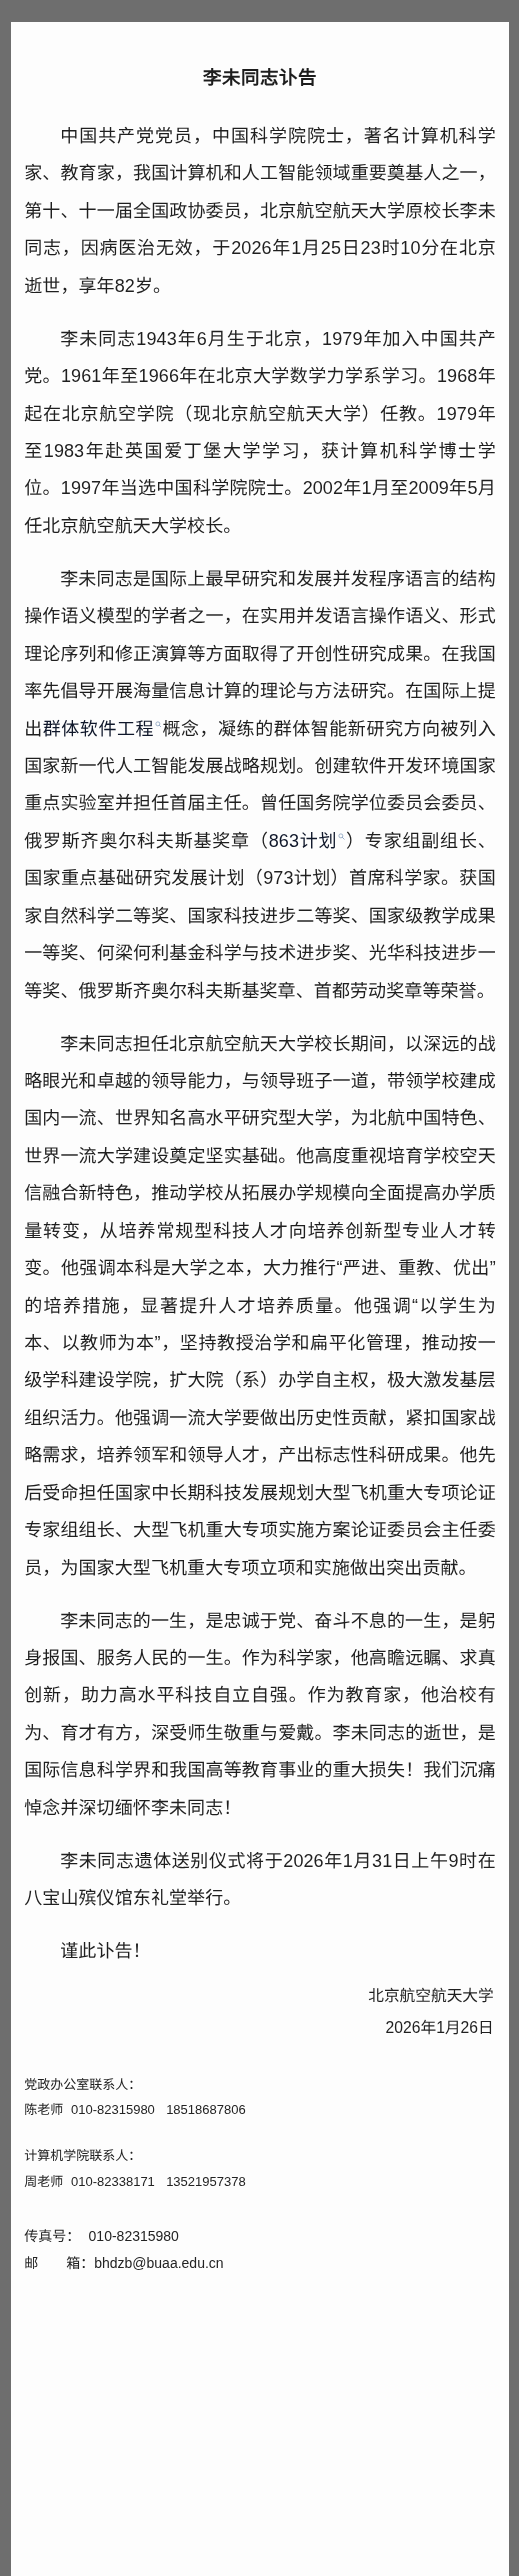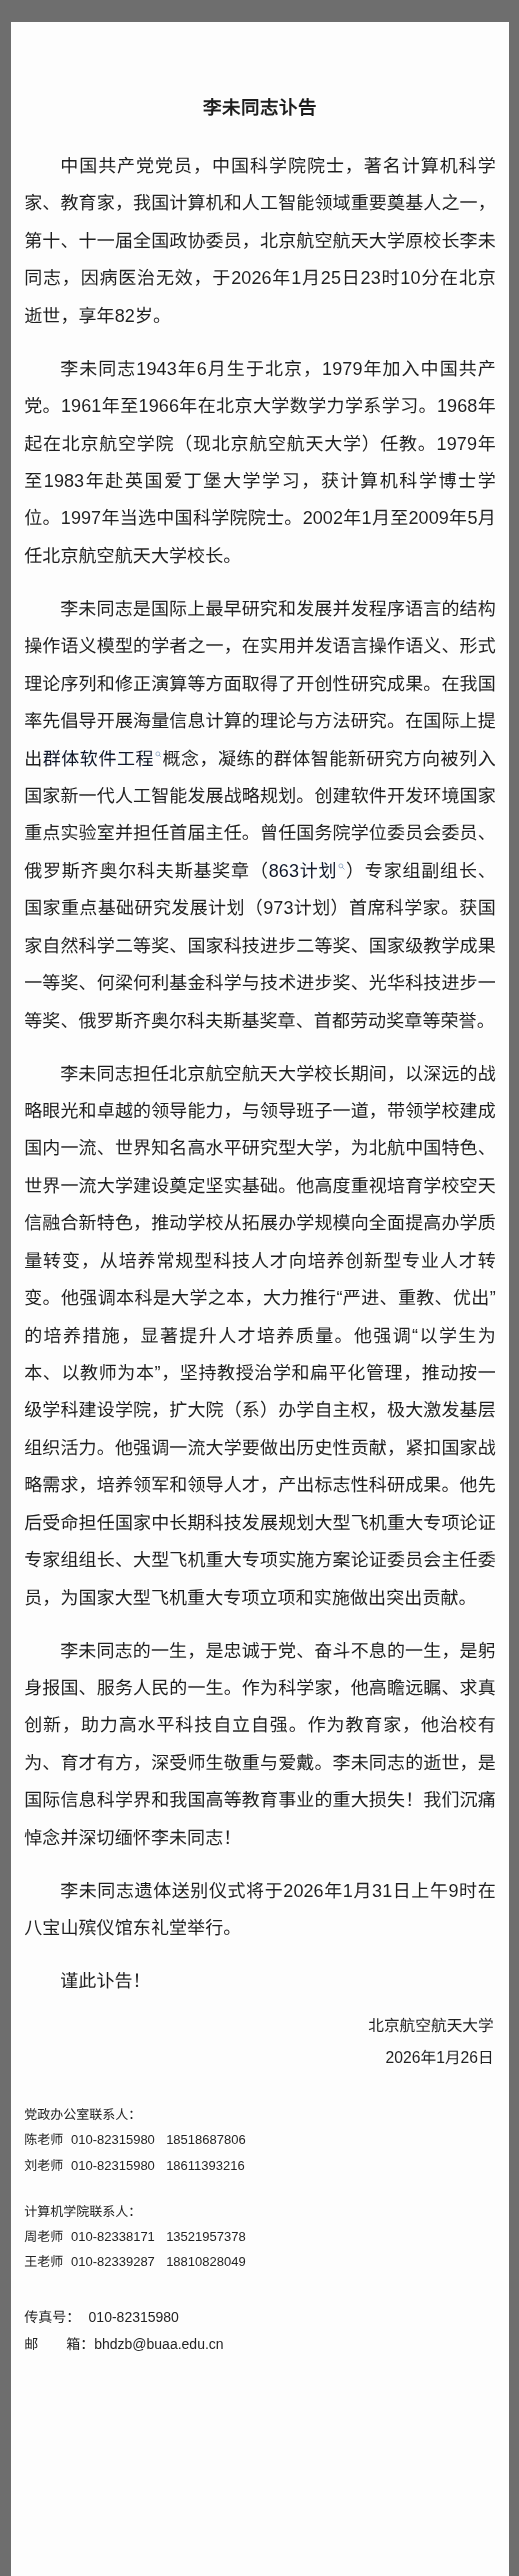--- a/index.html
+++ b/index.html
@@ -27,21 +27,21 @@
     min-height: 2845px;
     background: #fdfdfd;
     padding: 0 13.4px 20.6px 13.4px;
   }
   .doc-title {
     font-size: 18.5px;
     font-weight: bold;
     text-align: center;
     color: #1d1d1d;
     letter-spacing: 0.5px;
-    padding-top: 73px;
+    padding-top: 43px;
     padding-bottom: 5.2px;
     line-height: 1.4;
   }
   .body-block {
     padding-top: 9.3px;
   }
   p.para {
     font-size: 18px;
     line-height: 2.08;
     color: #1f1f1f;
@@ -144,32 +144,26 @@
         <div>2026年1月26日</div>
       </div>
 
       <div class="contact-block">
 
         <div class="contact-group">
           <div class="contact-heading">党政办公室联系人：</div>
           <div class="contact-row">
             <span class="nm">陈老师</span><span class="ph">010-82315980</span><span class="ph">18518687806</span>
           </div>
-          <div class="contact-row">
-            <span class="nm">刘老师</span><span class="ph">010-82315980</span><span class="ph">18611393216</span>
-          </div>
         </div>
 
         <div class="contact-group">
           <div class="contact-heading">计算机学院联系人：</div>
           <div class="contact-row">
             <span class="nm">周老师</span><span class="ph">010-82338171</span><span class="ph">13521957378</span>
-          </div>
-          <div class="contact-row">
-            <span class="nm">王老师</span><span class="ph">010-82339287</span><span class="ph">18810828049</span>
           </div>
         </div>
 
       </div>
 
       <div class="footer-block">
         <div class="footer-row">
           <span class="lbl">传真号：</span><span>010-82315980</span>
         </div>
         <div class="footer-row">

